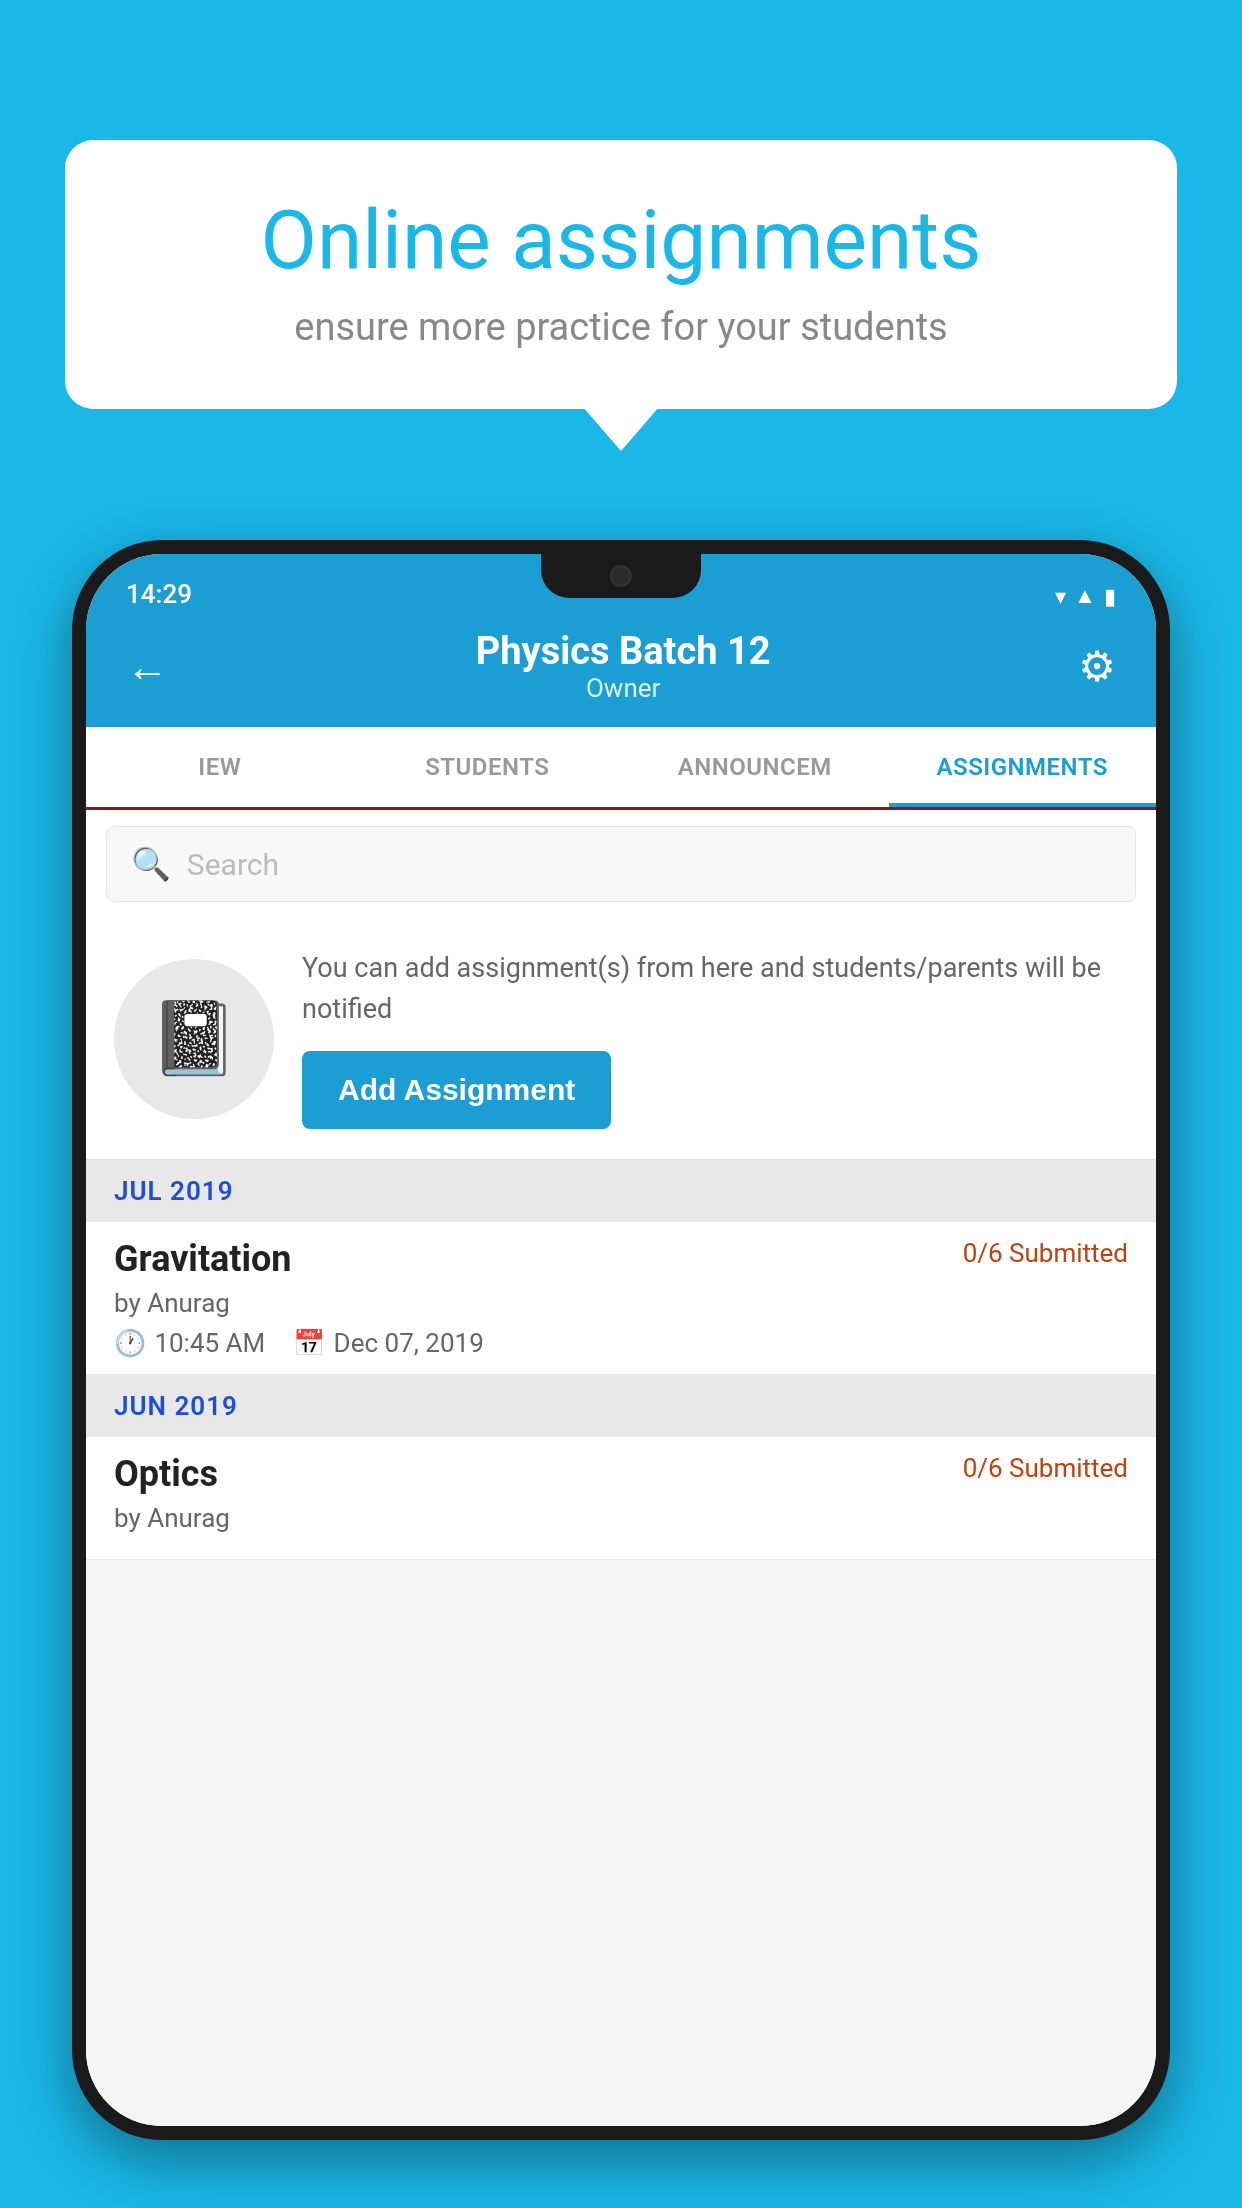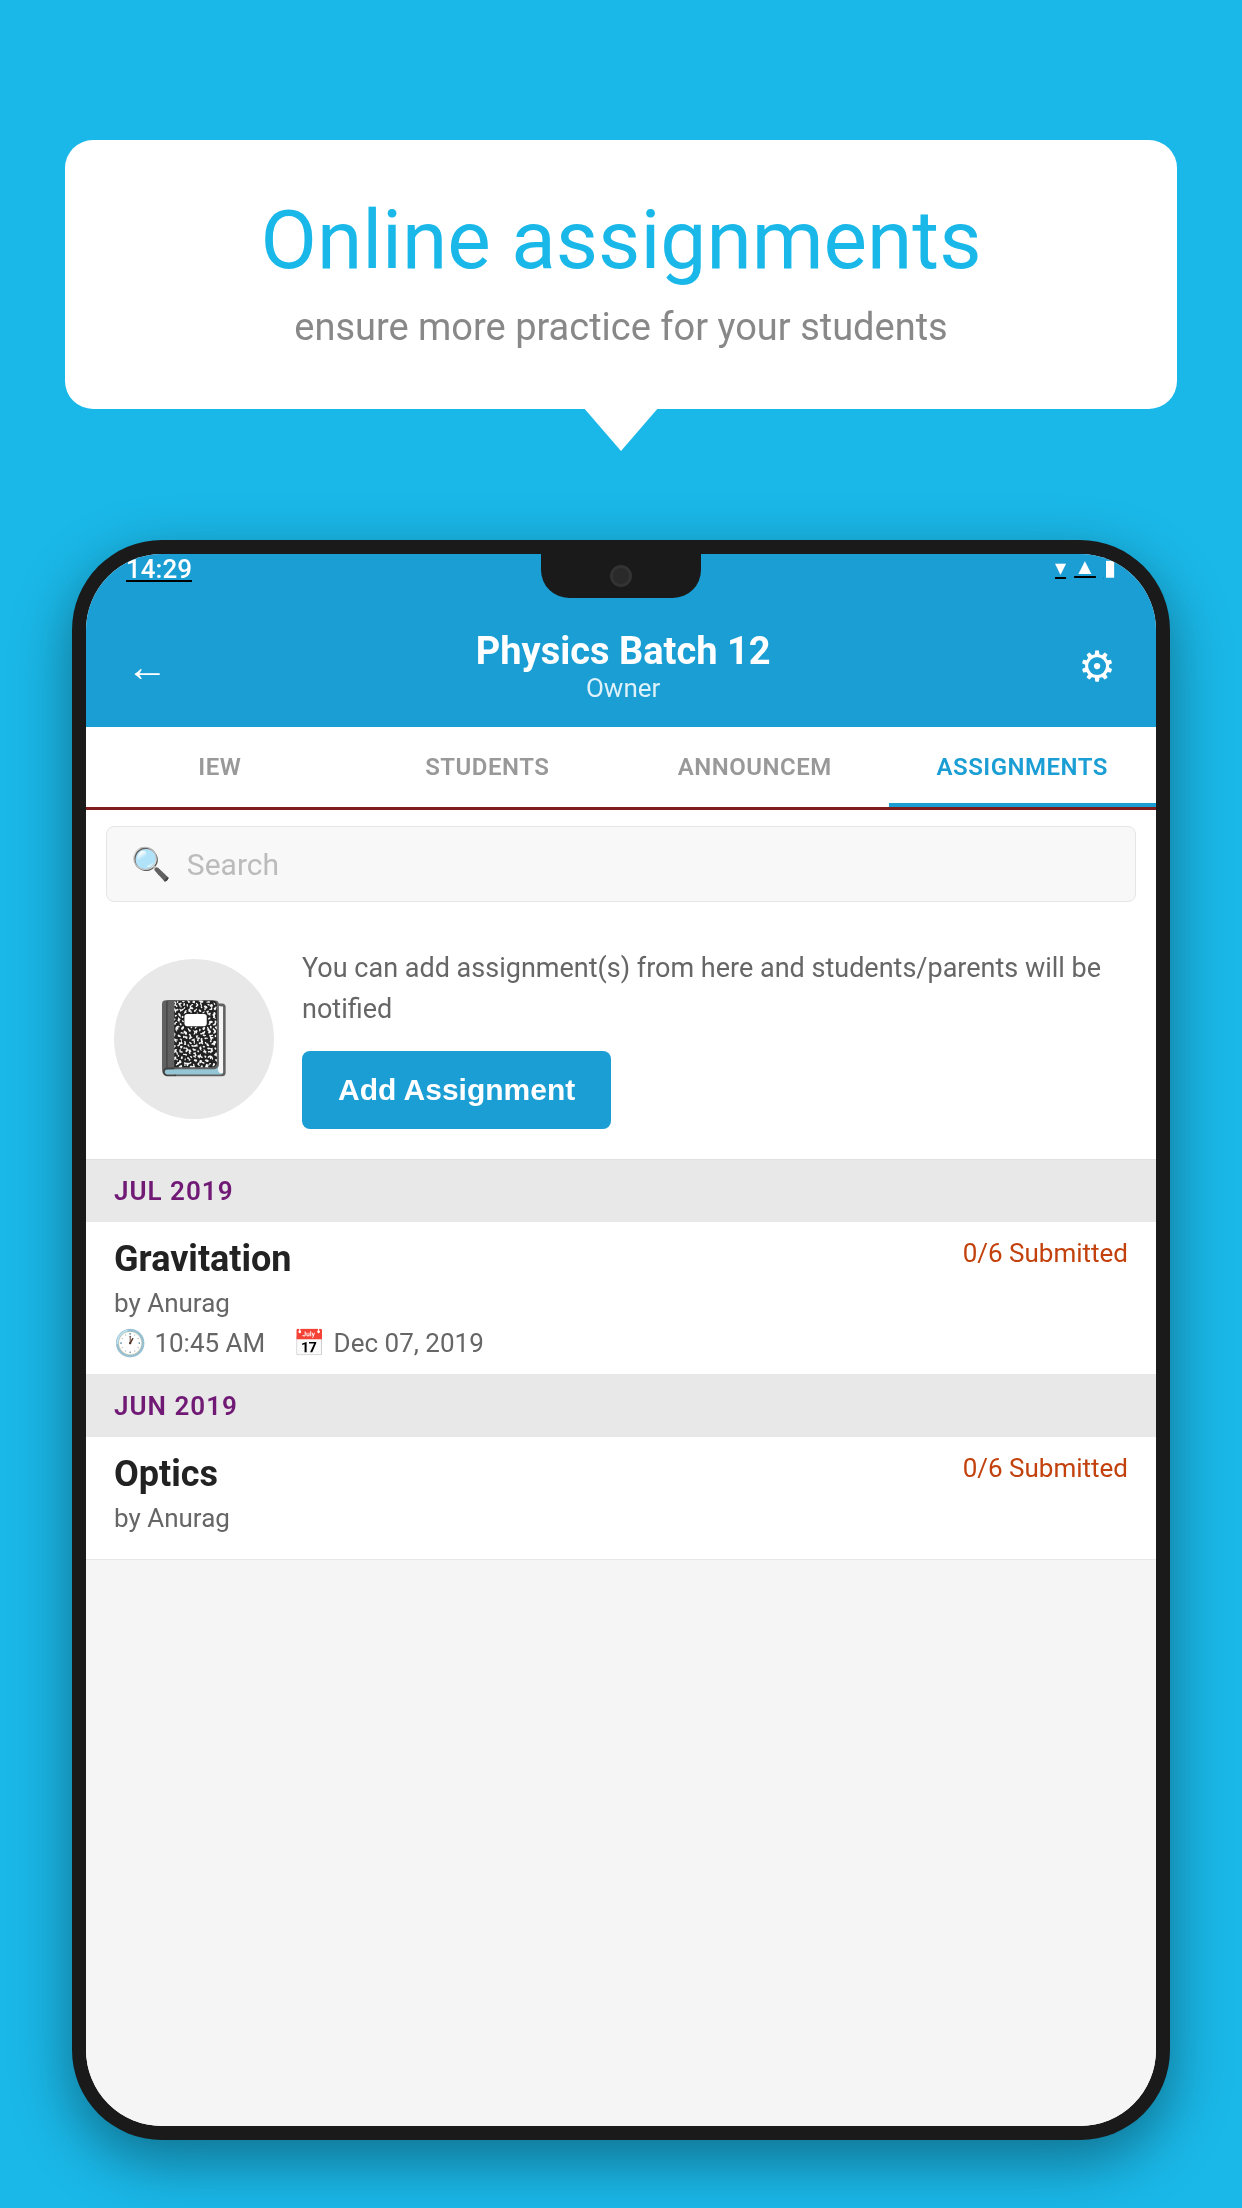--- a/index.html
+++ b/index.html
@@ -107,25 +107,24 @@
       border-radius: 76px;
       overflow: hidden;
       display: flex;
       flex-direction: column;
     }
 
     .status-bar {
       background: #1a9ed4;
       height: 55px;
       display: flex;
-      align-items: flex-start;
+      align-items: flex-end;
       justify-content: space-between;
       padding: 0 40px;
       flex-shrink: 0;
-      text-decoration: underline;
     }
 
     .status-time {
       color: white;
       font-size: 26px;
       font-weight: 500;
     }
 
     .status-icons {
       display: flex;
@@ -294,21 +293,21 @@
       cursor: pointer;
       display: inline-block;
     }
 
     
     .section-header {
       background: #e8e8e8;
       padding: 16px 28px;
       font-size: 26px;
       font-weight: 600;
-      color: #701a75;
+      color: #1d4ed8;
       letter-spacing: 1px;
     }
 
     
     .assignment-item {
       background: white;
       padding: 16px 28px;
       border-bottom: 1px solid #e8e8e8;
     }
 

